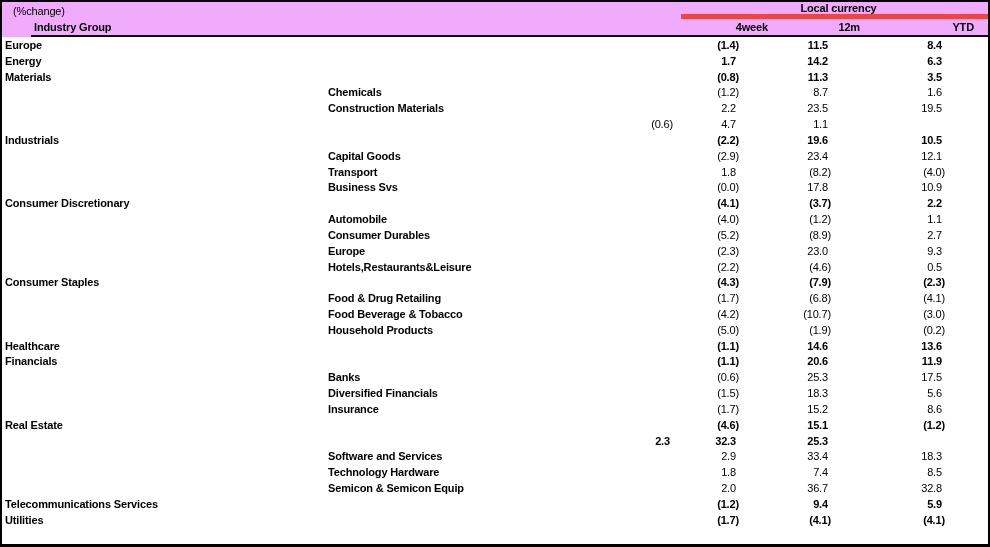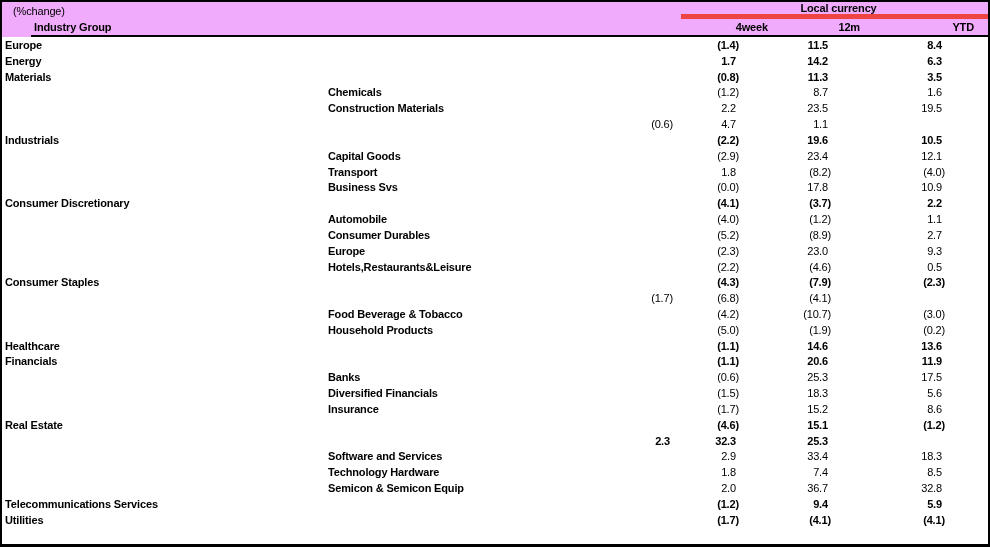--- a/index.html
+++ b/index.html
@@ -175,20 +175,21 @@
 
   <div class="row group">
     <div class="label">Consumer Staples</div>
     <div class="num">(4.3)</div>
     <div class="num">(7.9)</div>
     <div class="num">(2.3)</div>
     <div class="num"></div>
   </div>
 
   <div class="row sub">
+    <div class="label">Food &amp; Drug Retailing</div>
     <div class="num">(1.7)</div>
     <div class="num">(6.8)</div>
     <div class="num">(4.1)</div>
     <div class="num"></div>
   </div>
 
   <div class="row sub">
     <div class="label">Food Beverage &amp; Tobacco</div>
     <div class="num">(4.2)</div>
     <div class="num">(10.7)</div>

